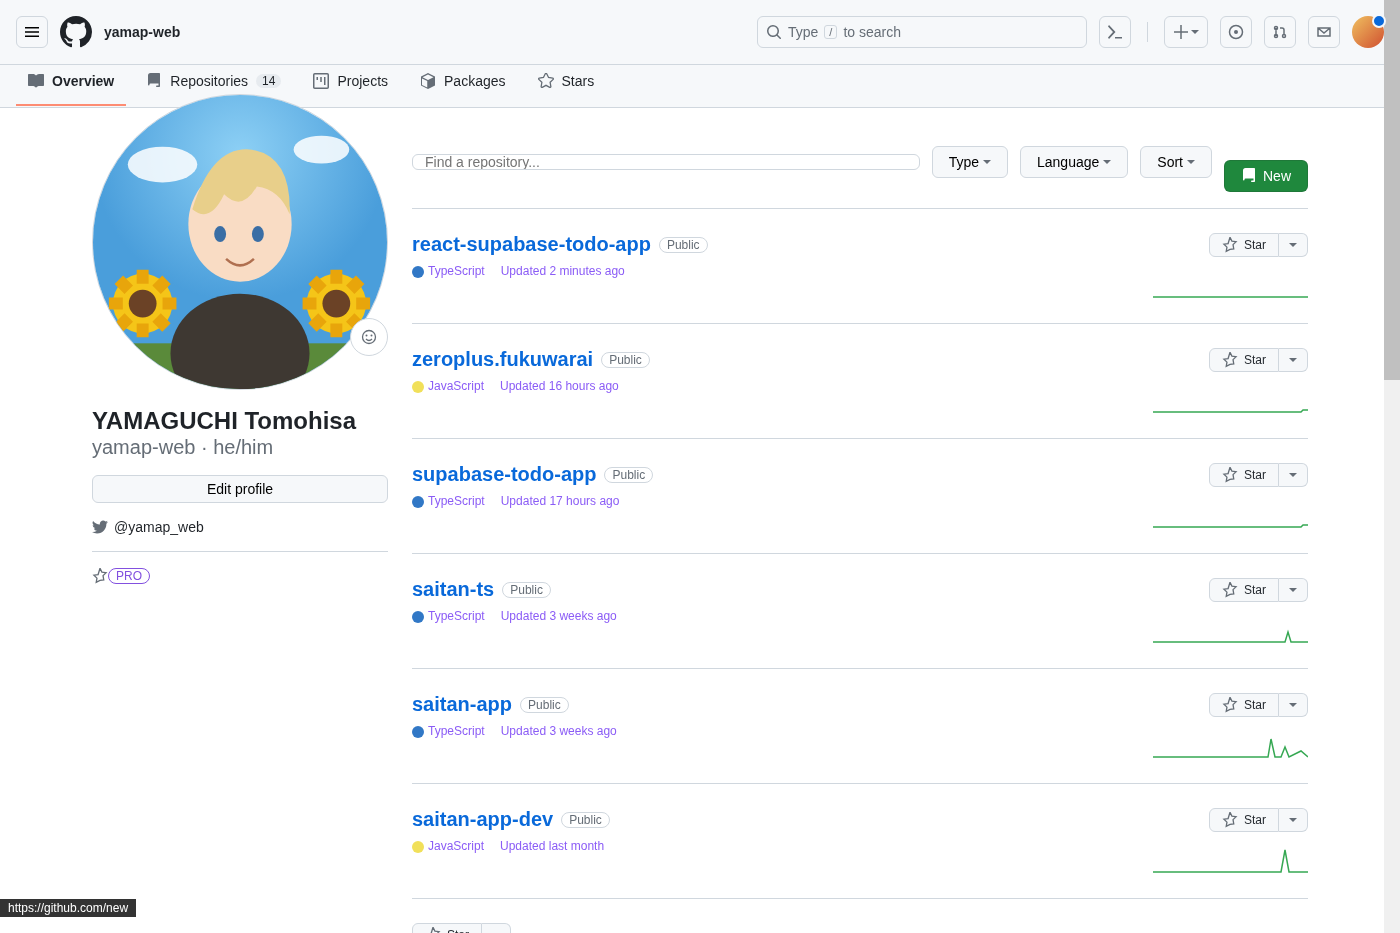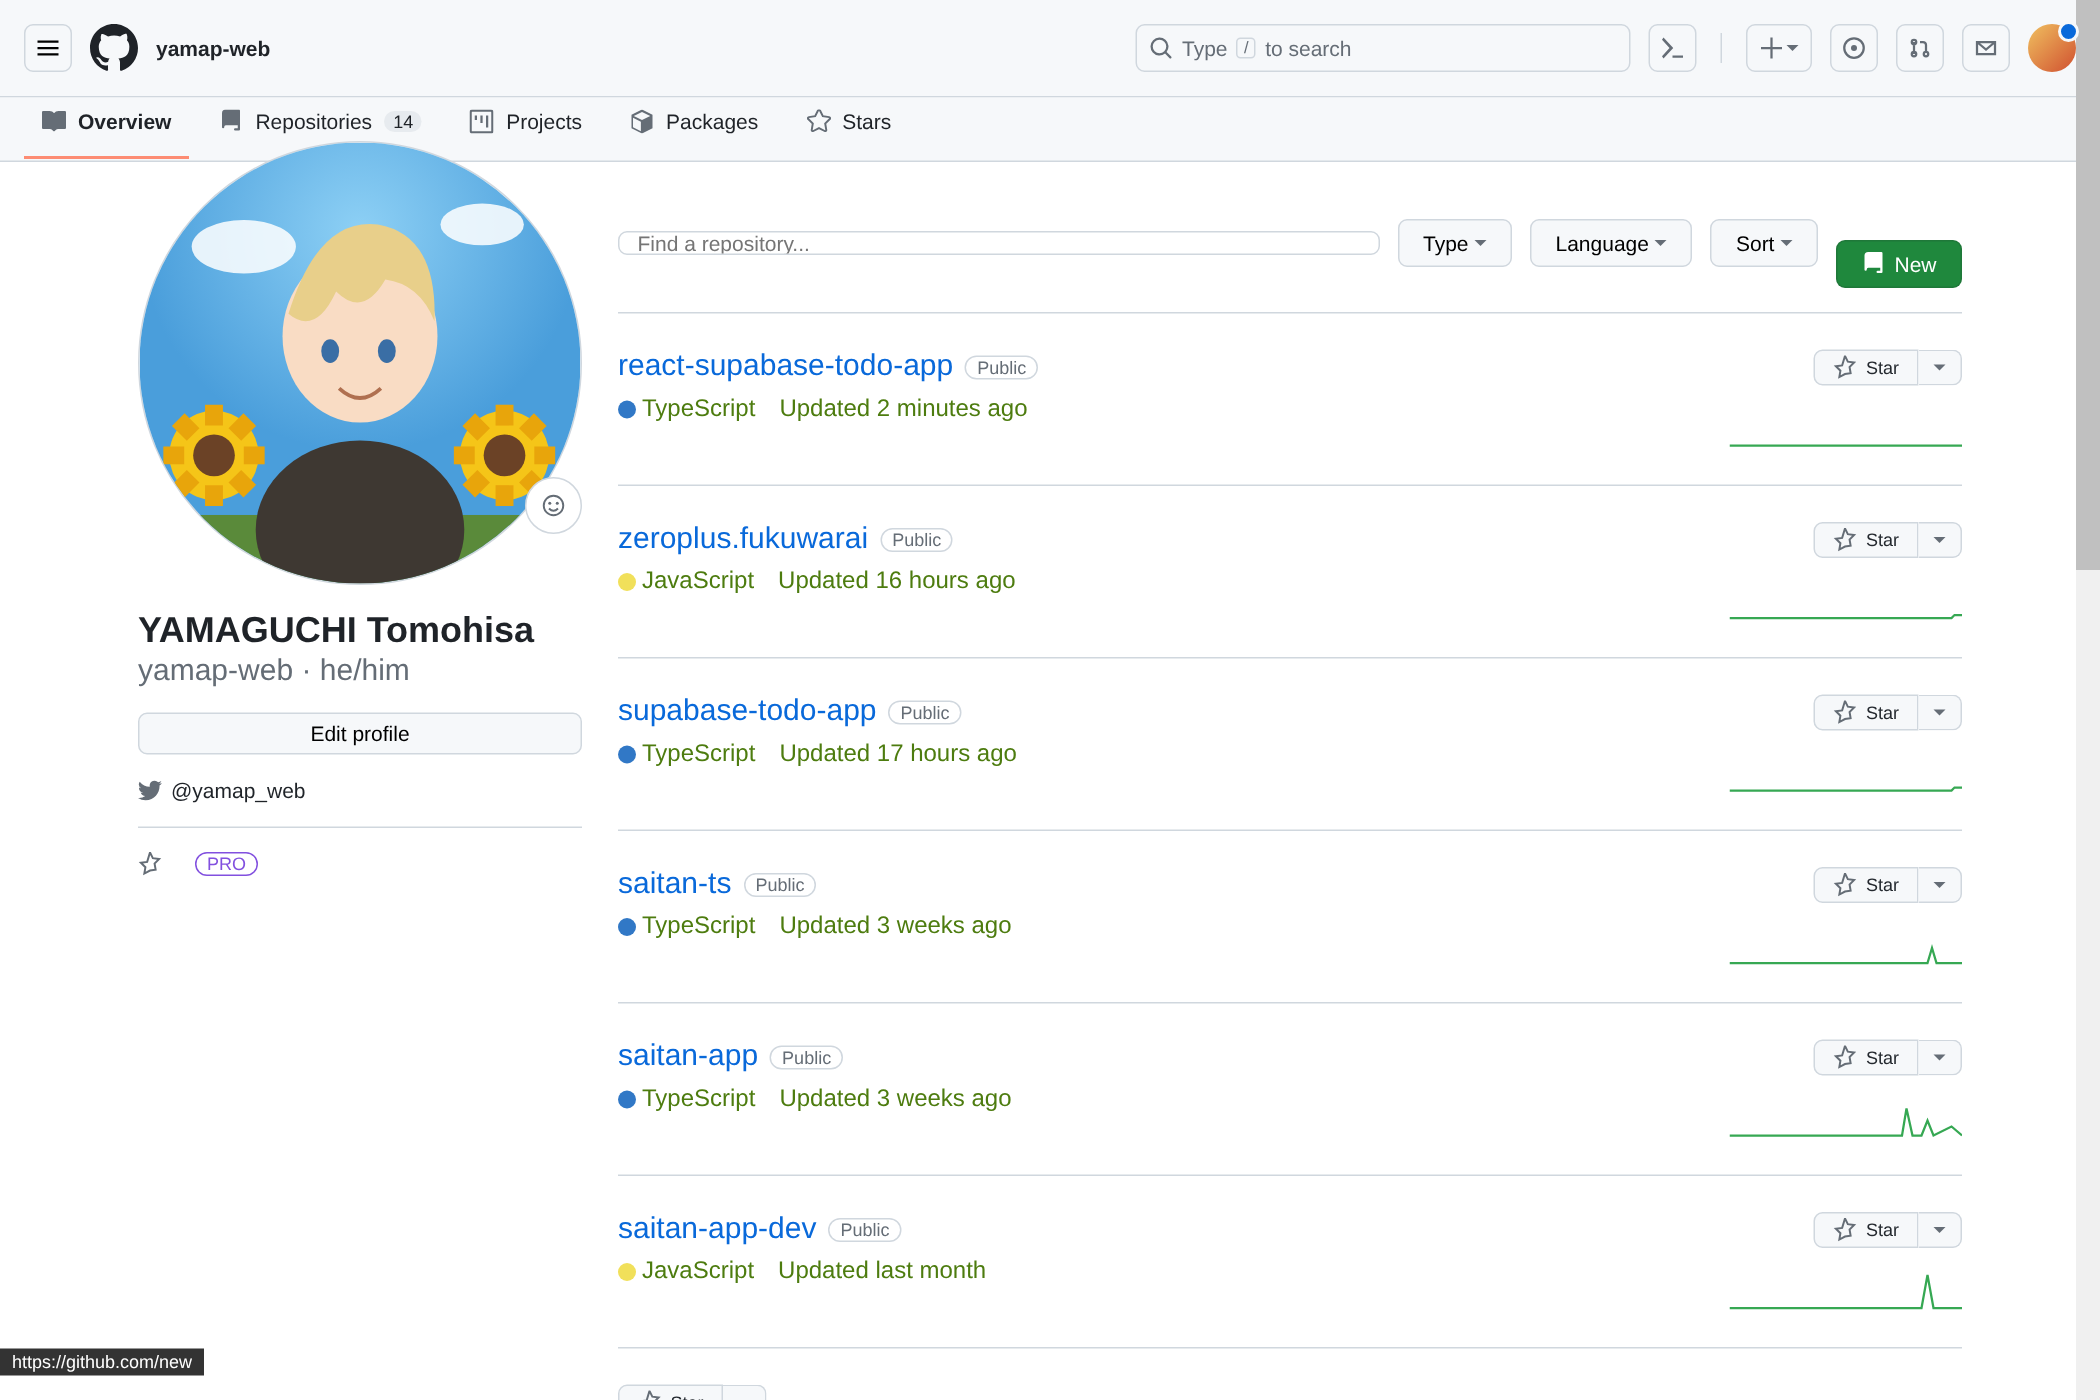--- a/index.html
+++ b/index.html
@@ -39,36 +39,36 @@
 .avatar-art { width: 100%; height: 100%; }
 .status-emoji { position: absolute; bottom: 34px; right: 0; width: 38px; height: 38px; border-radius: 50%; background: #fff; border: 1px solid #d0d7de; display: flex; align-items: center; justify-content: center; font-size: 16px; cursor: pointer; z-index: 5; }
 .avatar-wrap { position: relative; }
 .profile-name { font-size: 24px; font-weight: 600; line-height: 1.25; margin-top: 16px; }
 .profile-user { font-size: 20px; color: #656d76; font-weight: 300; }
 .edit-btn { display: block; width: 100%; padding: 5px 8px; text-align: center; border: 1px solid #d0d7de; border-radius: 6px; background: #f6f8fa; margin-top: 16px; cursor: pointer; font-size: 14px; }
 .social { display: flex; align-items: center; gap: 6px; margin-top: 16px; color: #1f2328; font-size: 14px; }
 .social svg { width: 16px; height: 16px; fill: #656d76; }
 .hl-divider { border-top: 1px solid #d0d7de; margin: 16px 0; }
 .hl-title { font-size: 16px; font-weight: 600; margin-bottom: 8px; }
-.hl-row { display: flex; align-items: center; gap: 22px; }
+.hl-row { display: flex; align-items: center; gap: 0; }
 .pro-badge { border: 1px solid #8250df; color: #8250df; border-radius: 20px; padding: 0 7px; font-size: 12px; font-weight: 500; }
 
 
 .filter-row { display: flex; gap: 12px; align-items: center; margin-bottom: 16px; }
 .find-input { flex: 1; border: 1px solid #d0d7de; border-radius: 6px; padding: 5px 12px; font-size: 14px; height: 16px; }
 .menu-btn { border: 1px solid #d0d7de; border-radius: 6px; padding: 5px 16px; background: #f6f8fa; cursor: pointer; display: flex; align-items: center; gap: 4px; font-size: 14px; height: 32px; }
 .new-btn { background: #1f883d; color: #fff; border: 1px solid rgba(31,35,40,0.15); border-radius: 6px; padding: 5px 16px; display: flex; align-items: center; gap: 6px; cursor: pointer; font-size: 14px; height: 32px; font-weight: 500; margin-top: 28px; }
 .new-btn svg { fill: #fff; width: 16px; height: 16px; }
 .caret { width: 0; height: 0; border-left: 4px solid transparent; border-right: 4px solid transparent; border-top: 4px solid #656d76; display: inline-block; }
 
 .repo { border-top: 1px solid #d0d7de; padding: 24px 0; display: flex; justify-content: space-between; gap: 16px; }
 .repo-title { display: flex; align-items: center; gap: 8px; margin-bottom: 8px; }
-.repo-title a { font-size: 20px; font-weight: 400; color: #0969da; }
+.repo-title a { font-size: 20px; font-weight: 700; color: #0969da; }
 .vis-label { border: 1px solid #d0d7de; border-radius: 20px; padding: 0 7px; font-size: 12px; color: #656d76; font-weight: 500; }
-.repo-meta { display: flex; gap: 16px; font-size: 16px; color: #4d7c0f; align-items: center; }
+.repo-meta { display: flex; gap: 16px; font-size: 12px; color: #8b5cf6; align-items: center; }
 .lang-dot { width: 12px; height: 12px; border-radius: 50%; display: inline-block; margin-right: 4px; vertical-align: middle; }
 .repo-right { display: flex; flex-direction: column; align-items: flex-end; gap: 12px; }
 .star-btn-group { display: flex; }
 .star-btn { border: 1px solid #d0d7de; background: #f6f8fa; padding: 3px 12px; border-radius: 6px 0 0 6px; display: flex; align-items: center; gap: 6px; cursor: pointer; font-size: 12px; color: #24292f; }
 .star-dd { border: 1px solid #d0d7de; border-left: none; background: #f6f8fa; padding: 3px 10px; border-radius: 0 6px 6px 0; cursor: pointer; display: flex; align-items: center; }
 .sparkline { width: 155px; height: 30px; }
 
 .status-bar { position: fixed; bottom: 16px; left: 0; background: #333; color: #fff; padding: 2px 8px; font-size: 12px; }
 .scrollbar { position: fixed; right: 0; top: 0; width: 16px; height: 100vh; background: #f0f0f0; }
 .scrollthumb { background: #c0c0c0; width: 100%; border-radius: 0; }

